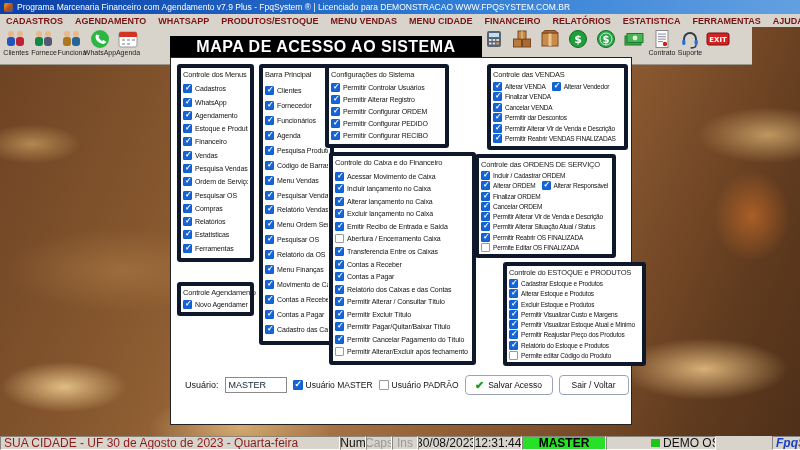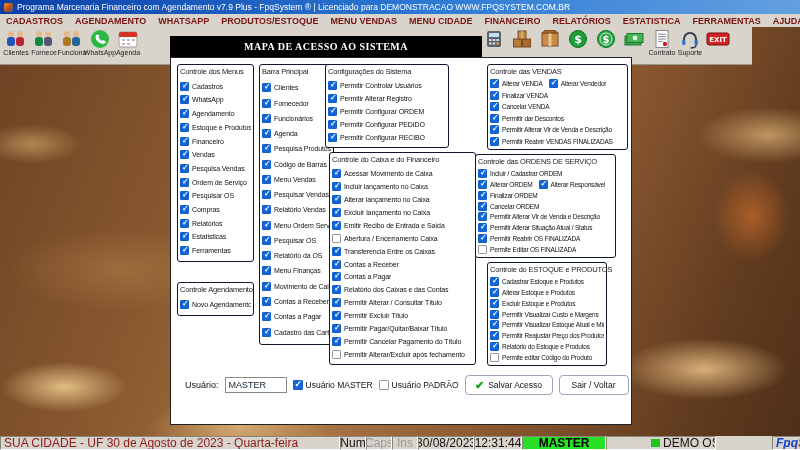--- a/index.html
+++ b/index.html
@@ -30,26 +30,26 @@
   .menu-item { padding:0 6px; height:13px; display:flex; align-items:center; gap:3px; white-space:nowrap; cursor:default; }
 
   .toolbar { position:absolute; top:27px; left:0; width:752px; height:38px; background:#d8d4cc;
     border-bottom:1px solid #9a968e; display:flex; align-items:flex-start; padding:1px 0 0 2px; }
   .titem { width:28px; display:flex; flex-direction:column; align-items:center; cursor:default; flex:0 0 auto; }
   .titem .ticon { height:21px; display:flex; align-items:center; }
   .tlabel { font-size:7px; color:#222; white-space:nowrap; }
   .tgap { margin-left:338px !important; }
 
   .dialog-title { position:absolute; left:170px; top:36px; width:312px; height:21px; background:#000;
-    color:#fff; font-weight:bold; font-size:10px; letter-spacing:.5px;
-    display:flex; align-items:center; justify-content:center;font-family:Liberation Serif, serif; }
+    color:#fff; font-weight:bold; font-size:16px; letter-spacing:.5px;
+    display:flex; align-items:center; justify-content:center; }
   .dialog-body { position:absolute; left:170px; top:57px; width:462px; height:368px;
     background:#fff; border:1px solid #222; }
 
-  .group { position:absolute; border:1px solid #0f172a; border-radius:3px; padding:1px 2px; background:#fff; }
+  .group { position:absolute; border:4px solid #0f172a; border-radius:3px; padding:1px 2px; background:#fff; }
   .gtitle { font-size:7.5px; letter-spacing:-.2px; color:#222; height:11px; line-height:11px; white-space:nowrap; }
   .gbody { display:flex; flex-direction:column; justify-content:space-evenly; height:calc(100% - 11px); overflow:hidden; }
   .crow { display:flex; align-items:center; gap:6px; }
   .cbcell { display:flex; align-items:center; gap:3px; white-space:nowrap; cursor:default; }
   .cb { width:9px; height:9px; border:1px solid #999; border-radius:1px; background:#fff; position:relative; flex:0 0 auto; }
   .cb.on { background:#1565d8; border-color:#1060cc; }
   .cb.on::after { content:"✓"; position:absolute; left:1px; top:-2px; color:#fff; font-size:8px; font-weight:bold; }
   .cblabel { font-size:7px; letter-spacing:-.1px; color:#111; }
   .col4 .cblabel { font-size:6.5px; letter-spacing:-.2px; }
 
@@ -717,21 +717,21 @@
         </div>
         <div class="crow">
           <span class="cbcell">
             <span class="cb"></span>
             <span class="cblabel">Permite Editar OS FINALIZADA</span>
           </span>
         </div>
       </div>
   </div>
 
-  <div class="group col4" style="left:316px;top:204px;width:120px;height:104px">
+  <div class="group col4" style="left:332px;top:204px;width:143px;height:104px">
     <div class="gtitle">Controle do ESTOQUE e PRODUTOS</div>
     <div class="gbody">
         <div class="crow">
           <span class="cbcell">
             <span class="cb on"></span>
             <span class="cblabel">Cadastrar Estoque e Produtos</span>
           </span>
         </div>
         <div class="crow">
           <span class="cbcell">

